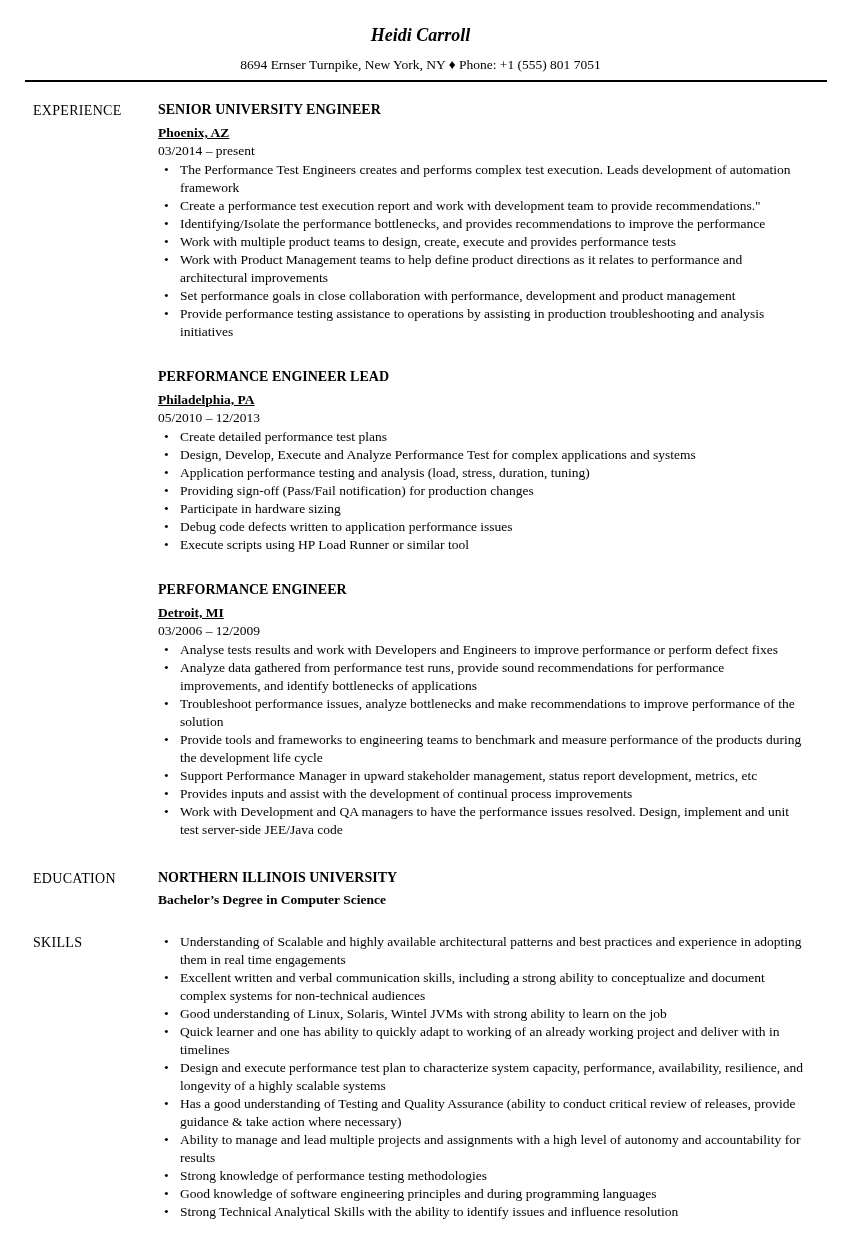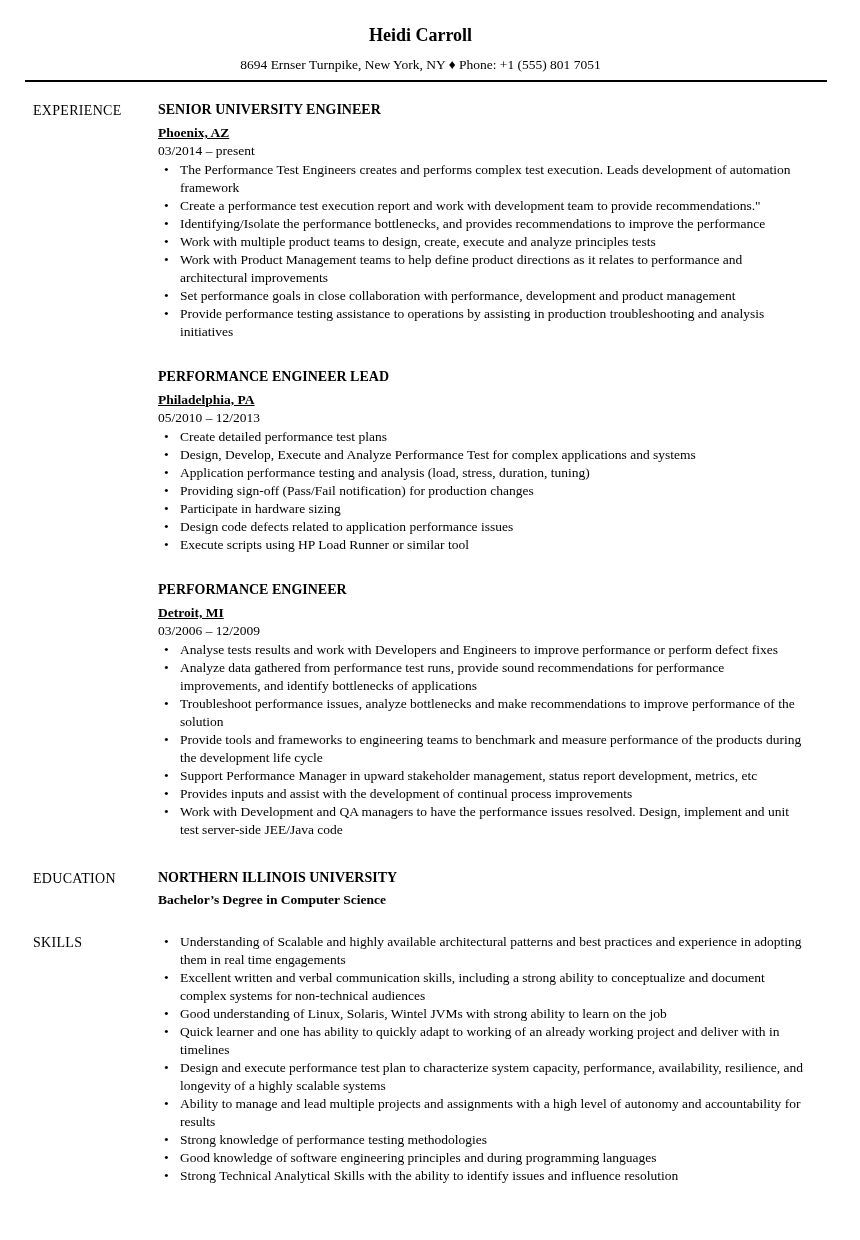--- a/index.html
+++ b/index.html
@@ -5,21 +5,21 @@
   * { margin:0; padding:0; box-sizing:border-box; }
   html, body { background:#ffffff; }
   body {
     width:860px; height:1240px; overflow:hidden;
     font-family:"Liberation Serif", serif;
     color:#000;
   }
   .page { padding:24px 52px 0 33px; }
 
   .header { text-align:center; }
-  .name { font-size:18px; font-weight:bold; line-height:22px; }
+  .name { font-size:18px; font-weight:bold; line-height:22px;font-style:italic; }
   .contact { font-size:13.5px; font-weight:normal; margin-top:10px; line-height:17px; }
   .divider {
     border:none; border-top:2.6px solid #000;
     margin:7px -19px 0 -8px;
   }
 
   .section { display:flex; }
   .section-experience { margin-top:19px; }
   .section-education  { margin-top:30px; }
   .section-skills     { margin-top:24px; }
@@ -64,38 +64,38 @@
     <div class="section-label">EXPERIENCE</div>
     <div class="section-content">
   <div class="job">
     <div class="job-title">SENIOR UNIVERSITY ENGINEER</div>
     <div class="job-location">Phoenix, AZ</div>
     <div class="job-dates">03/2014 – present</div>
     <ul class="bullets">
             <li>The Performance Test Engineers creates and performs complex test execution. Leads development of automation framework</li>
             <li>Create a performance test execution report and work with development team to provide recommendations."</li>
             <li>Identifying/Isolate the performance bottlenecks, and provides recommendations to improve the performance</li>
-            <li>Work with multiple product teams to design, create, execute and analyze principles tests</li>
+            <li>Work with multiple product teams to design, create, execute and provides performance tests</li>
             <li>Work with Product Management teams to help define product directions as it relates to performance and architectural improvements</li>
             <li>Set performance goals in close collaboration with performance, development and product management</li>
             <li>Provide performance testing assistance to operations by assisting in production troubleshooting and analysis initiatives</li>
           </ul>
   </div>
 
   <div class="job">
     <div class="job-title">PERFORMANCE ENGINEER LEAD</div>
     <div class="job-location">Philadelphia, PA</div>
     <div class="job-dates">05/2010 – 12/2013</div>
     <ul class="bullets">
             <li>Create detailed performance test plans</li>
             <li>Design, Develop, Execute and Analyze Performance Test for complex applications and systems</li>
             <li>Application performance testing and analysis (load, stress, duration, tuning)</li>
             <li>Providing sign-off (Pass/Fail notification) for production changes</li>
             <li>Participate in hardware sizing</li>
-            <li>Design code defects related to application performance issues</li>
+            <li>Debug code defects written to application performance issues</li>
             <li>Execute scripts using HP Load Runner or similar tool</li>
           </ul>
   </div>
 
   <div class="job">
     <div class="job-title">PERFORMANCE ENGINEER</div>
     <div class="job-location">Detroit, MI</div>
     <div class="job-dates">03/2006 – 12/2009</div>
     <ul class="bullets">
             <li>Analyse tests results and work with Developers and Engineers to improve performance or perform defect fixes</li>
@@ -120,20 +120,21 @@
 
   <div class="section section-skills">
     <div class="section-label">SKILLS</div>
     <div class="section-content">
       <ul class="bullets">
           <li>Understanding of Scalable and highly available architectural patterns and best practices and experience in adopting them in real time engagements</li>
           <li>Excellent written and verbal communication skills, including a strong ability to conceptualize and document complex systems for non-technical audiences</li>
           <li>Good understanding of Linux, Solaris, Wintel JVMs with strong ability to learn on the job</li>
           <li>Quick learner and one has ability to quickly adapt to working of an already working project and deliver with in timelines</li>
           <li>Design and execute performance test plan to characterize system capacity, performance, availability, resilience, and longevity of a highly scalable systems</li>
+          <li>Has a good understanding of Testing and Quality Assurance (ability to conduct critical review of releases, provide guidance &amp; take action where necessary)</li>
           <li>Ability to manage and lead multiple projects and assignments with a high level of autonomy and accountability for results</li>
           <li>Strong knowledge of performance testing methodologies</li>
           <li>Good knowledge of software engineering principles and during programming languages</li>
           <li>Strong Technical Analytical Skills with the ability to identify issues and influence resolution</li>
         </ul>
     </div>
   </div>
 
 </div>
 

